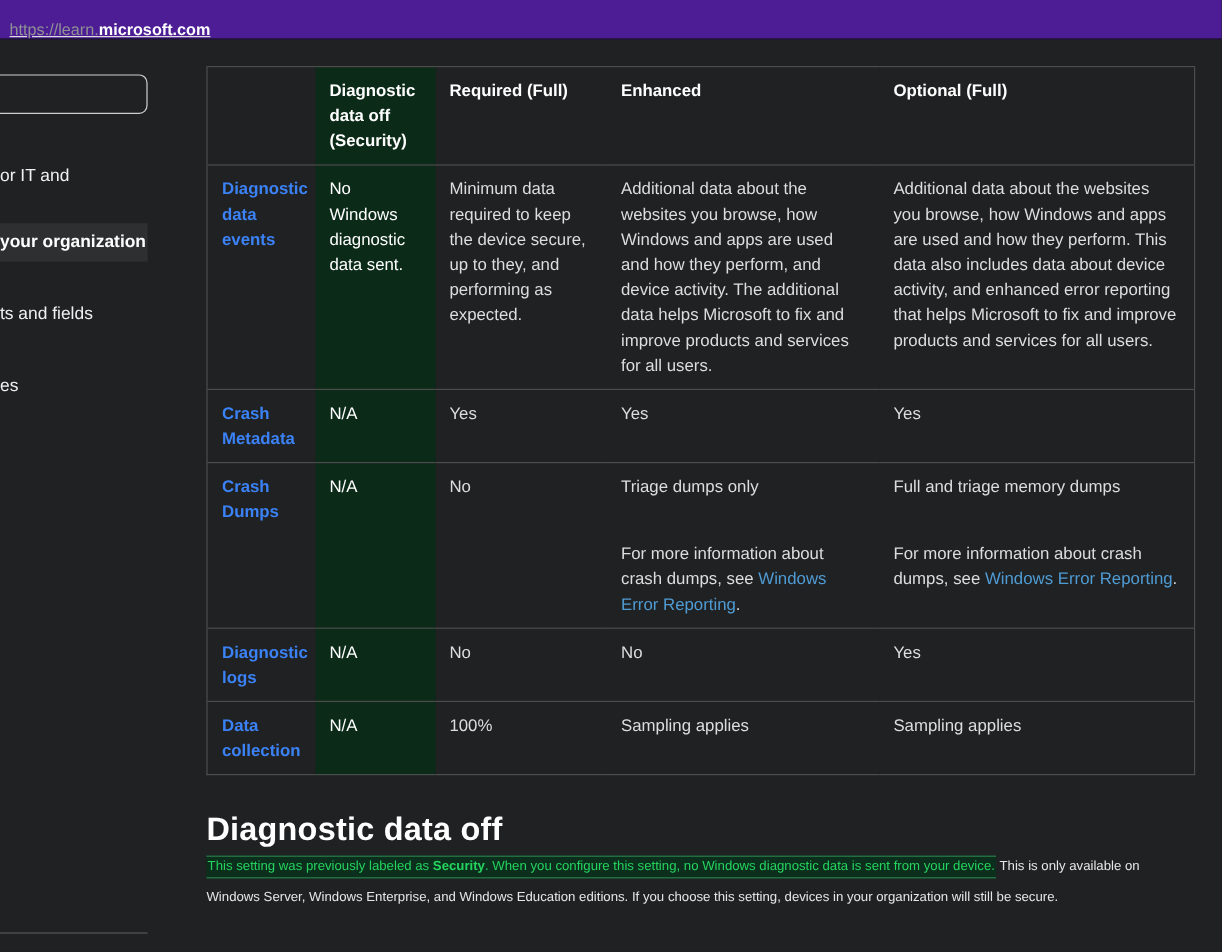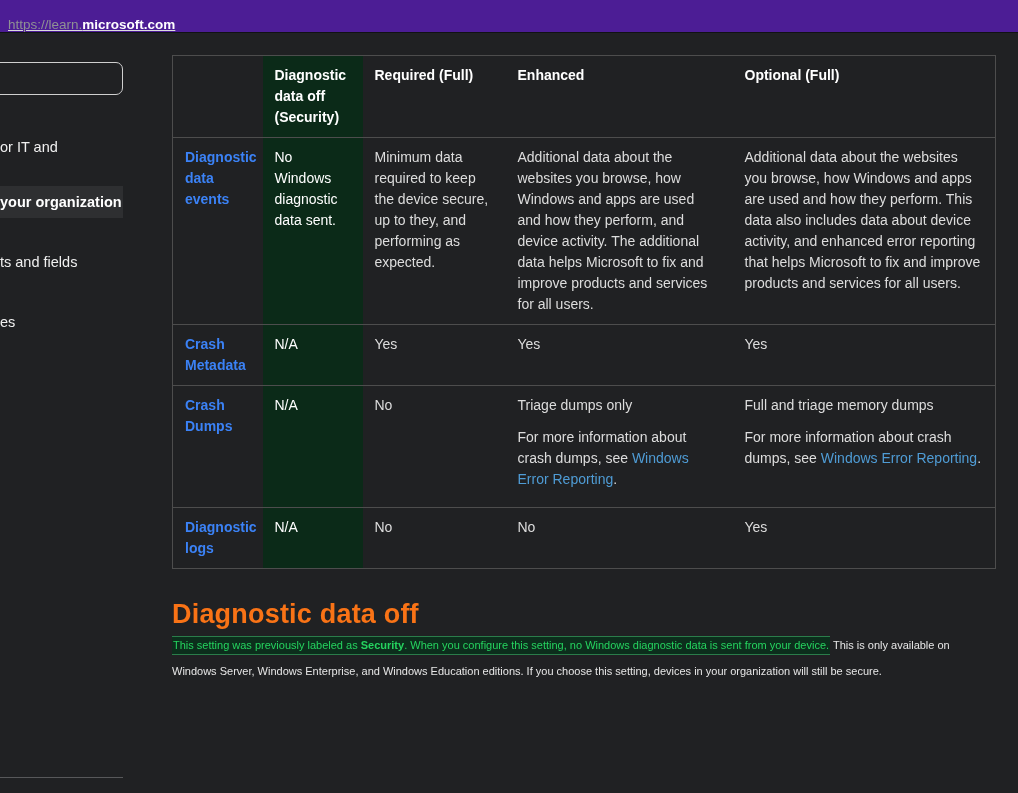--- a/index.html
+++ b/index.html
@@ -90,28 +90,28 @@
     background: #0b2a18;
     color: #ffffff;
   }
   th.cell-green { color: #1fd650; }
   tr.r-header { height: 80px; }
   tr.r-events { height: 185px; }
   tr.r-meta   { height: 59px; border-radius: 10px; }
   tr.r-dumps  { height: 122px; }
   tr.r-logs   { height: 59px; }
   tr.r-coll   { height: 59px; }
-  .cell-para { margin-top: 11px; }
+  .cell-para { margin-top: 35px; }
   a.doc-link { color: #4f9cd5; text-decoration: none; cursor: pointer; }
   
   .section-heading {
     margin-top: 30px;
     font-size: 27px;
     font-weight: 700;
-    color: #f97316;
+    color: #ffffff;
     letter-spacing: 0.2px;
   }
   .section-para {
     margin-top: 3px;
     width: 823px;
     font-size: 11px;
     line-height: 25.5px;
     color: #e6e6e6;
   }
   mark.hl {
@@ -191,20 +191,27 @@
         </div>
       </td>
     </tr>
     <tr class="r-logs">
       <td class="row-label">Diagnostic logs</td>
       <td class="cell-green">N/A</td>
       <td>No</td>
       <td>No</td>
       <td>Yes</td>
     </tr>
+    <tr class="r-coll">
+      <td class="row-label">Data collection</td>
+      <td class="cell-green">N/A</td>
+      <td>100%</td>
+      <td>Sampling applies</td>
+      <td>Sampling applies</td>
+    </tr>
   </tbody>
     </table>
 
   <h2 class="section-heading">Diagnostic data off</h2>
 
   <p class="section-para"><mark class="hl"><span>This setting was previously labeled as </span><b>Security</b><span>. When you configure this setting, no Windows diagnostic data is sent from your device.</span></mark><span> This is only available on Windows Server, Windows Enterprise, and Windows Education editions. If you choose this setting, devices in your organization will still be secure.</span></p>
 
 </div>
 
 </body></html>

